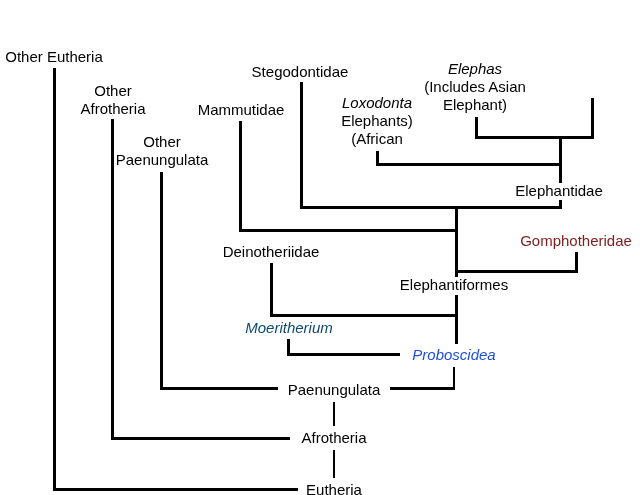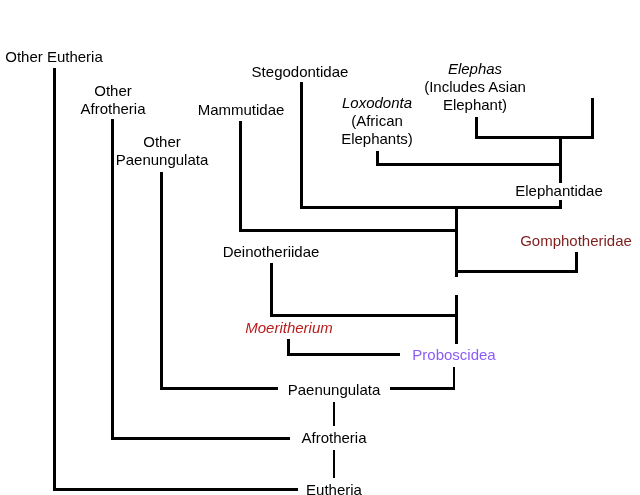--- a/index.html
+++ b/index.html
@@ -77,41 +77,44 @@
       <span class="taxon-line">Paenungulata</span>
     </div>
     <div class="taxon-label" style="left: 300px; top: 31px; color: rgb(0, 0, 0);">
       <span class="taxon-line">Stegodontidae</span>
     </div>
     <div class="taxon-label" style="left: 241px; top: 69px; color: rgb(0, 0, 0);">
       <span class="taxon-line">Mammutidae</span>
     </div>
     <div class="taxon-label" style="left: 377px; top: 62px; color: rgb(0, 0, 0);">
       <span class="taxon-line italic">Loxodonta</span>
+      <span class="taxon-line">Elephants)</span>
       <span class="taxon-line">(African</span>
-      <span class="taxon-line">Elephants)</span>
     </div>
     <div class="taxon-label" style="left: 475px; top: 28px; color: rgb(0, 0, 0);">
       <span class="taxon-line italic">Elephas</span>
       <span class="taxon-line">(Includes Asian</span>
       <span class="taxon-line">Elephant)</span>
     </div>
     <div class="taxon-label" style="left: 559px; top: 150px; color: rgb(0, 0, 0);">
       <span class="taxon-line">Elephantidae</span>
     </div>
     <div class="taxon-label" style="left: 576px; top: 200px; color: #7f1d1d;">
       <span class="taxon-line">Gomphotheridae</span>
     </div>
+    <div class="taxon-label" style="left: 454px; top: 244px; color: rgb(0, 0, 0);">
+      <span class="taxon-line">Elephantiformes</span>
+    </div>
     <div class="taxon-label" style="left: 271px; top: 211px; color: rgb(0, 0, 0);">
       <span class="taxon-line">Deinotheriidae</span>
     </div>
-    <div class="taxon-label" style="left: 289px; top: 287px; color: #b91c1c;">
+    <div class="taxon-label" style="left: 289px; top: 287px; color: #0c4a6e;">
       <span class="taxon-line italic">Moeritherium</span>
     </div>
-    <div class="taxon-label" style="left: 454px; top: 314px; color: #8b5cf6;">
+    <div class="taxon-label" style="left: 454px; top: 314px; color: #1d4ed8; font-style: italic;">
       <span class="taxon-line">Proboscidea</span>
     </div>
     <div class="taxon-label" style="left: 334px; top: 349px; color: rgb(0, 0, 0);">
       <span class="taxon-line">Paenungulata</span>
     </div>
     <div class="taxon-label" style="left: 334px; top: 397px; color: rgb(0, 0, 0);">
       <span class="taxon-line">Afrotheria</span>
     </div>
     <div class="taxon-label" style="left: 334px; top: 449px; color: rgb(0, 0, 0);">
       <span class="taxon-line">Eutheria</span>

